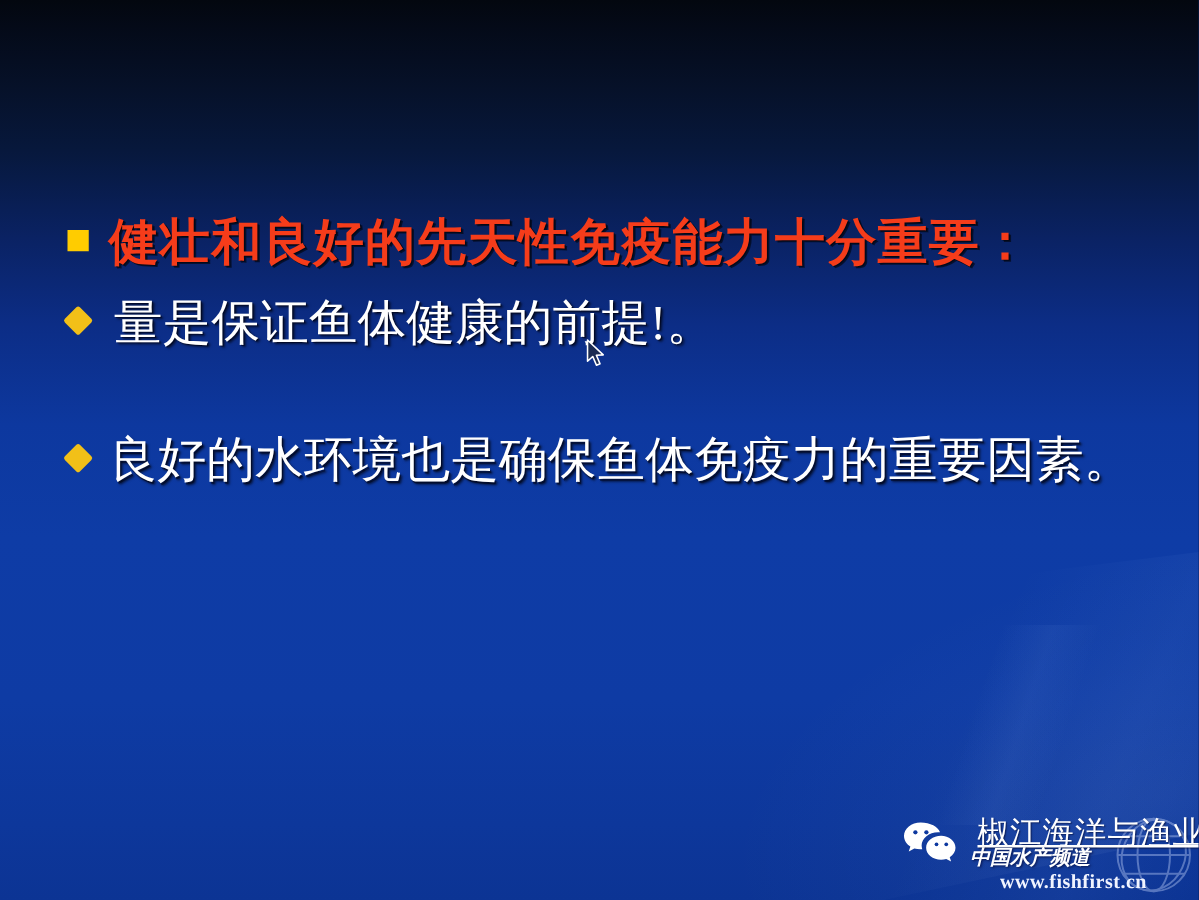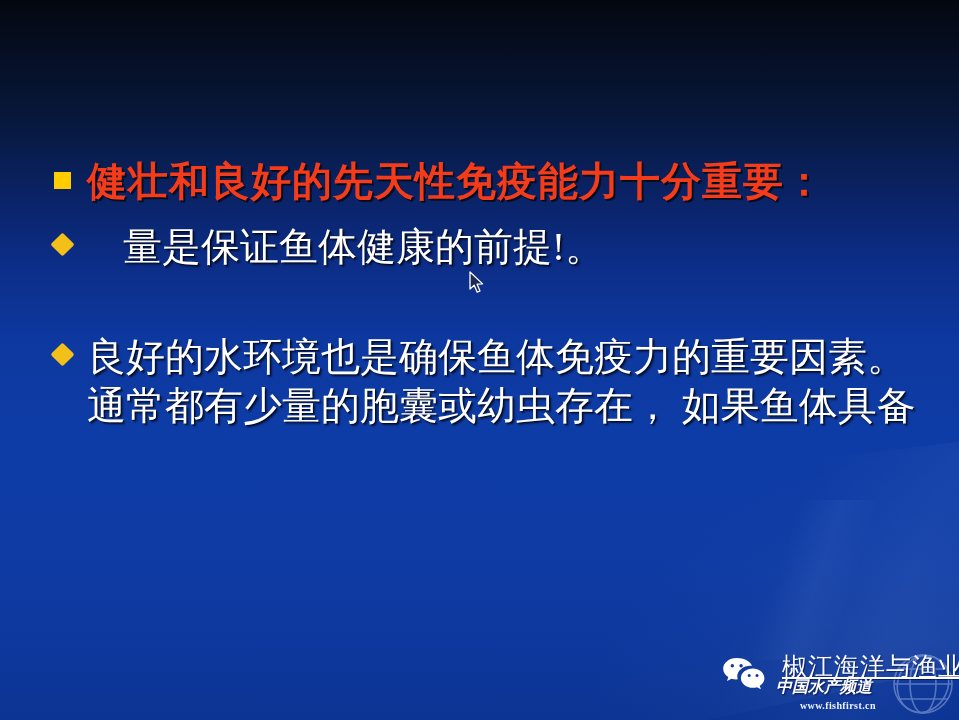--- a/index.html
+++ b/index.html
@@ -61,21 +61,21 @@
     bottom: 60px;
     width: 330px;
     height: 160px;
     background: linear-gradient(108deg, rgba(0,0,0,0) 45%, rgba(160,195,255,0.06) 56%, rgba(0,0,0,0) 66%);
   }
 
   
   .content {
     position: absolute;
     left: 0;
-    top: 0;
+    top: 12px;
     width: 959px;
     height: 608px;
   }
 
   .block {
     position: absolute;
     display: flex;
     align-items: flex-start;
   }
 
@@ -118,21 +118,21 @@
     font-size: 39px;
     line-height: 49px;
     color: #ffffff;
     letter-spacing: 0px;
     text-shadow:
       2px 2px 2px rgba(0,0,8,0.65),
       1px 1px 0 rgba(0,0,20,0.5);
     max-width: 850px;
   }
   .para-text .ln { display: block; white-space: nowrap; }
-  .indent-sm { padding-left: 4px; margin-left: 32px; }
+  .indent-sm { padding-left: 4px; }
 
   
   .cursor {
     position: absolute;
     left: 469px;
     top: 271px;
     width: 16px;
     height: 24px;
     pointer-events: none;
   }
@@ -184,21 +184,21 @@
     font-style: italic;
     font-family: "Liberation Sans", sans-serif;
     letter-spacing: 0px;
     white-space: nowrap;
     text-shadow: 1px 1px 2px rgba(0,0,40,0.7);
   }
   .wm-url {
     position: absolute;
     left: 86px;
     top: 52px;
-    font-size: 10px;
+    font-size: 16px;
     line-height: 11px;
     font-weight: bold;
     color: #f0f4ff;
     font-family: "Liberation Serif", "DejaVu Serif", serif;
     letter-spacing: 0.4px;
     white-space: nowrap;
   }
 </style>
 </head>
 <body>
@@ -220,21 +220,20 @@
       <span class="bullet-diamond"></span>
       <span class="para-text">
         <span class="ln indent-sm">量是保证鱼体健康的前提!。</span>
       </span>
     </div>
 
     <div class="block para-row-2">
       <span class="bullet-diamond"></span>
       <span class="para-text">
         <span class="ln">良好的水环境也是确保鱼体免疫力的重要因素。</span>
-        <span class="ln">通常都有少量的胞囊或幼虫存在， 如果鱼体具备</span>
       </span>
     </div>
 
   </div>
 
   <div class="cursor">
     <svg viewBox="0 0 16 24" width="16" height="24" aria-hidden="true">
       <polygon points="1,1 1,18 5.2,14.2 8.2,21.2 11,20 8.1,13.2 13.6,12.9" fill="#1b2b52" stroke="#ffffff" stroke-width="1.3" stroke-linejoin="round"></polygon>
     </svg>
   </div>

